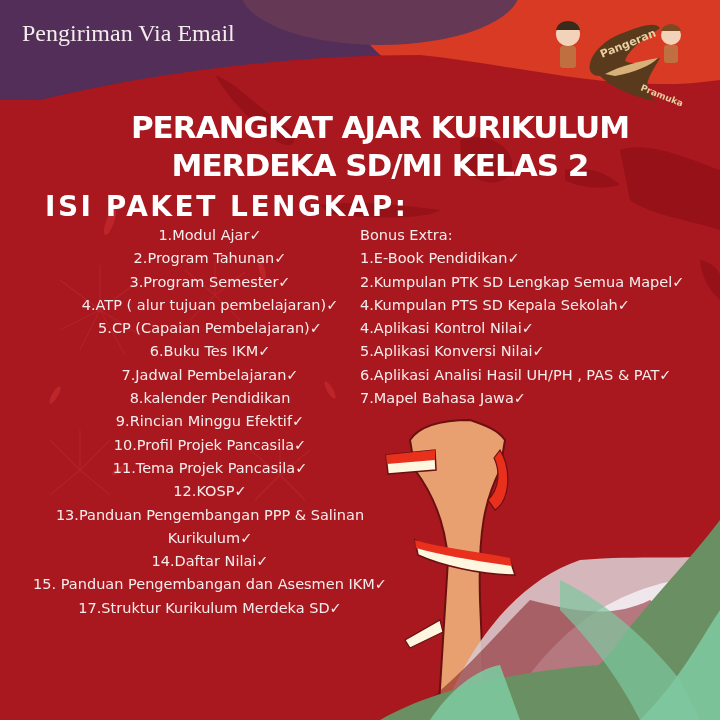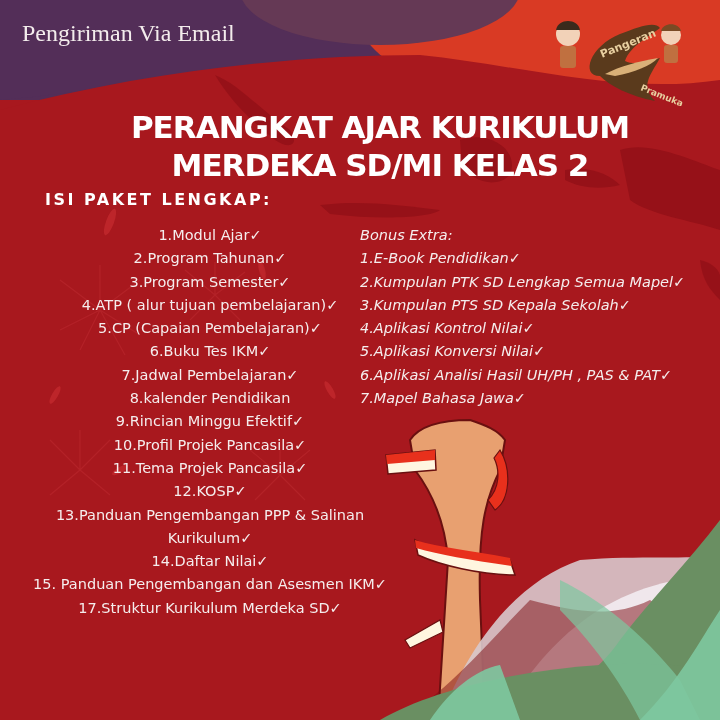--- a/index.html
+++ b/index.html
@@ -1,25 +1,25 @@
 <!DOCTYPE html>
 <html><head>
 <meta charset="utf-8">
 <style>
   html, body { margin:0; padding:0; }
   body { width:720px; height:720px; overflow:hidden; background:#a8181e; position:relative; font-family:"DejaVu Sans", sans-serif; }
   .bg-layer { position:absolute; inset:0; }
   .header-title { position:absolute; left:22px; top:20px; color:#f3ecec; font-family:"Liberation Serif", serif; font-size:24px; white-space:nowrap;text-align:right; }
   .logo { position:absolute; left:540px; top:6px; width:160px; height:100px; }
   .main-title { position:absolute; left:0; width:760px; top:108px; text-align:center; color:#fff; font-family:"DejaVu Sans", sans-serif; font-weight:bold; font-size:31px; line-height:38px; letter-spacing:-1px; }
-  .pkg-heading { position:absolute; left:45px; top:190px; color:#fff; font-family:"DejaVu Sans", sans-serif; font-weight:bold; font-size:16px; letter-spacing:2.5px; white-space:nowrap; }
+  .pkg-heading { position:absolute; left:45px; top:190px; color:#fff; font-family:"DejaVu Sans", sans-serif; font-weight:bold; font-size:28px; letter-spacing:2.5px; white-space:nowrap; }
   .list-left { position:absolute; left:20px; width:380px; top:224px; text-align:center; color:#f5eded; font-size:14.5px; line-height:23.3px; }
   .list-left div, .list-right div { white-space:nowrap; }
   .list-left .wrap { white-space:normal; }
-  .list-right { position:absolute; left:360px; top:224px; color:#f5eded; font-size:14.5px; line-height:23.3px;font-style:italic; }
+  .list-right { position:absolute; left:360px; top:224px; color:#f5eded; font-size:14.5px; line-height:23.3px; }
   .footer-title { position:absolute; left:411px; top:684px; color:#f3f0ea; font-family:"Liberation Serif", serif; font-size:21px; white-space:nowrap;margin-top:48px; }
 </style>
 </head>
 <body>
 
 <svg class="bg-layer" width="720" height="720" viewBox="0 0 720 720">
 
   <path d="M0 0 H720 V40 C620 40 560 70 480 80 C380 60 250 40 90 100 L0 100 Z" fill="#532e58"></path>
 
   <path d="M0 100 C120 90 220 60 360 60 C470 60 560 90 720 90 V0 H0 Z" fill="#532e58"></path>
@@ -111,20 +111,20 @@
   <div class="wrap">13.Panduan Pengembangan PPP &amp; Salinan Kurikulum✓</div>
   <div>14.Daftar Nilai✓</div>
   <div class="wrap">15. Panduan Pengembangan dan Asesmen IKM✓</div>
   <div>17.Struktur Kurikulum Merdeka SD✓</div>
 </div>
 
 <div class="list-right">
   <div>Bonus Extra:</div>
   <div>1.E-Book Pendidikan✓</div>
   <div>2.Kumpulan PTK SD Lengkap Semua Mapel✓</div>
-  <div>3.Kumpulan PTS SD Kepala Sekolah✓</div>
+  <div>4.Kumpulan PTS SD Kepala Sekolah✓</div>
   <div>4.Aplikasi Kontrol Nilai✓</div>
   <div>5.Aplikasi Konversi Nilai✓</div>
   <div>6.Aplikasi Analisi Hasil UH/PH , PAS &amp; PAT✓</div>
   <div>7.Mapel Bahasa Jawa✓</div>
 </div>
 
 <div class="footer-title">Modul Ajar Kurikulum Merdeka</div>
 
 </body></html>

